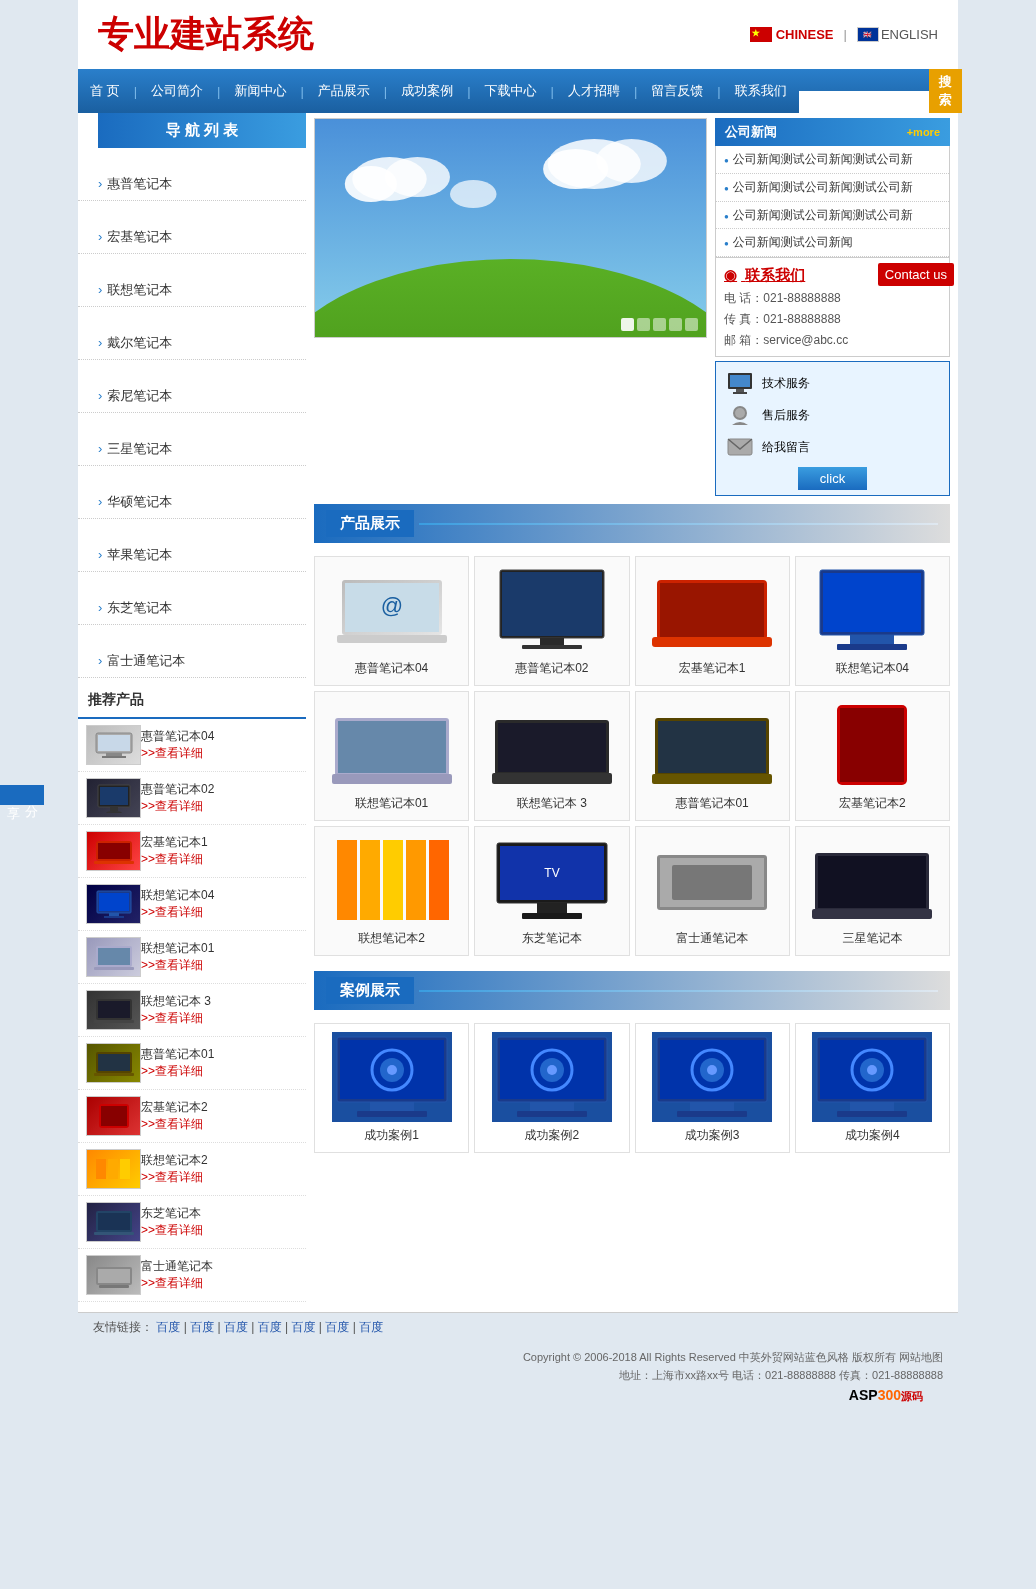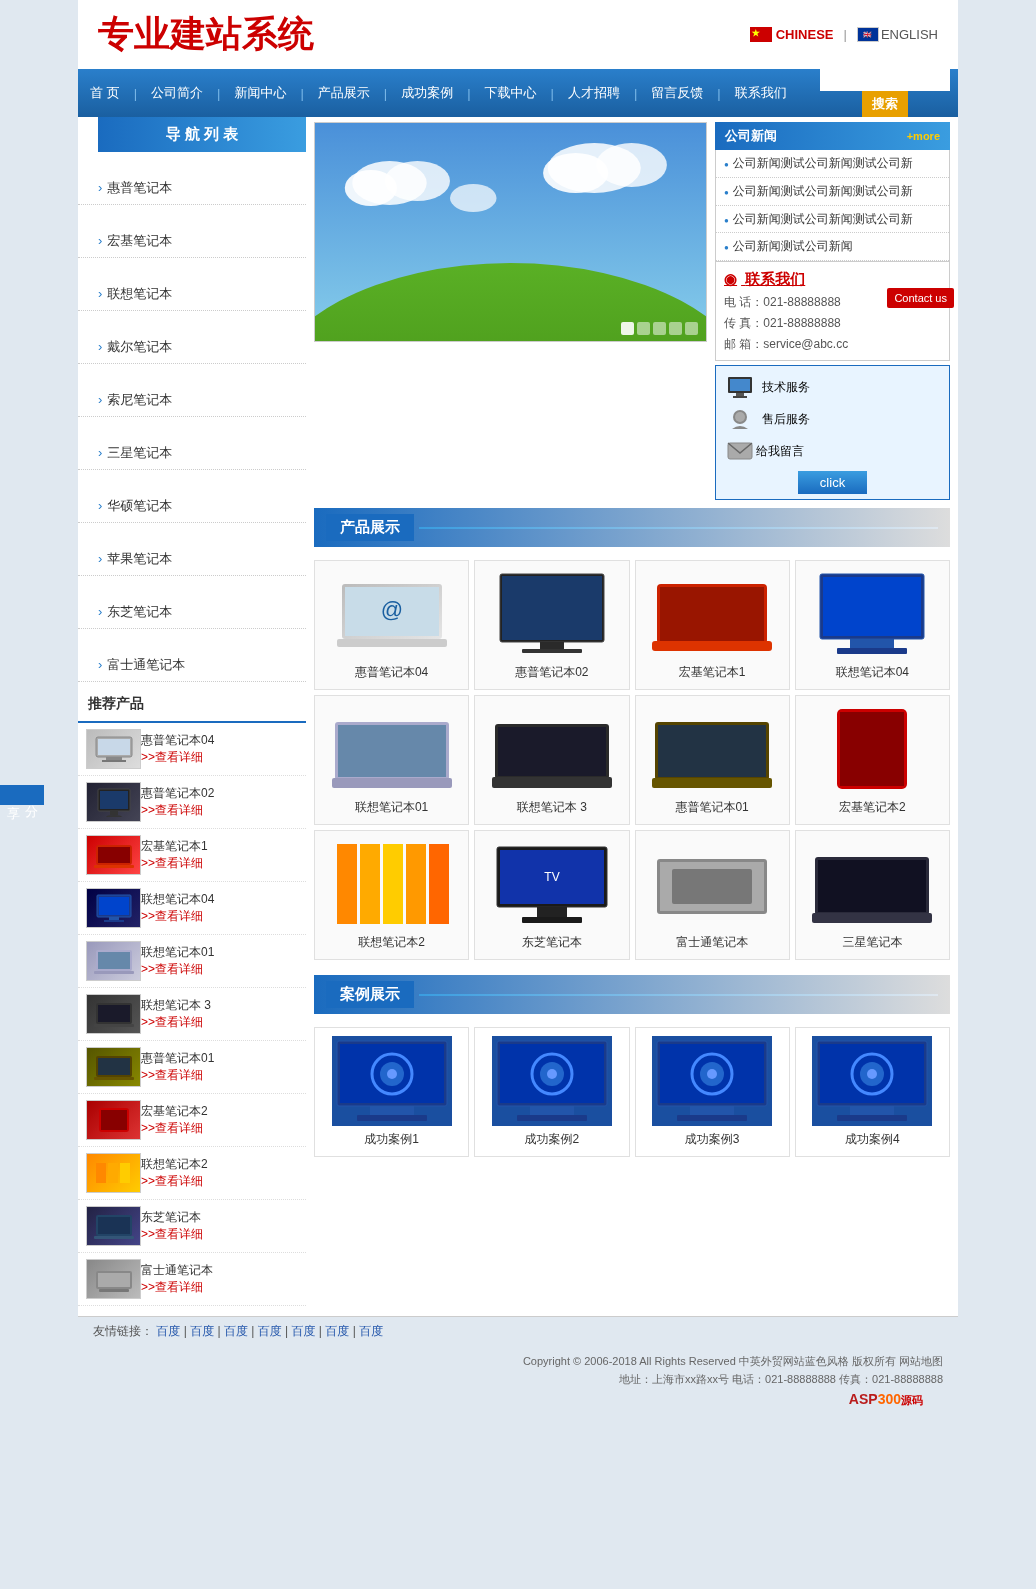--- a/index.html
+++ b/index.html
@@ -8,21 +8,21 @@
     
     .header { background: #fff; padding: 10px 20px; display: flex; align-items: center; justify-content: space-between; }
     .logo-text { font-size: 36px; font-weight: bold; color: #cc0000; font-family: "STHupo", "SimHei", sans-serif; }
     .lang-bar { display: flex; align-items: center; gap: 10px; font-size: 13px; }
     .lang-cn { color: #cc0000; font-weight: bold; display: flex; align-items: center; gap: 4px; }
     .lang-en { color: #555; display: flex; align-items: center; gap: 2px; }
     
     
     .nav { background: linear-gradient(to bottom, #2a7fcb, #1a5fa0); padding: 0; display: flex; align-items: center; }
     .nav-item { color: #fff; padding: 10px 12px; font-size: 13px; cursor: pointer; white-space: nowrap; }
-    .nav-search { margin-left: auto; display: flex; align-items: center; padding-right: 8px; flex-direction: column; }
+    .nav-search { margin-left: auto; display: flex; align-items: flex-end; padding-right: 8px; }
     .nav-search input { padding: 4px 6px; border: none; font-size: 12px; width: 130px; }
     .nav-search button { background: #e8a000; color: #fff; border: none; padding: 4px 10px; cursor: pointer; font-size: 13px; font-weight: bold; }
     
     
     .sidebar { width: 228px; min-width: 228px; background: #fff; padding-bottom: 10px; }
     .sidebar-title { background: linear-gradient(to right, #1a6bbf, #3a9de0); color: #fff; text-align: center; padding: 8px; font-size: 15px; font-weight: bold; margin-bottom: 0; margin-left: 20px; }
     .sidebar-item { padding: 7px 10px 7px 20px; border-bottom: 1px dotted #ccc; font-size: 13px; color: #333; cursor: pointer; margin-top: 20px; }
     .sidebar-item::before { content: '›'; color: #2a7fcb; margin-right: 5px; }
     
     .recommend-title { font-size: 14px; font-weight: bold; color: #333; padding: 8px 10px; border-bottom: 2px solid #1a6bbf; margin-top: 5px; }
@@ -334,21 +334,21 @@
 
           <div style="border:1px solid #ccc;border-top:none;padding:5px 8px;font-size:12px;position:relative;">
             <div style="font-weight:bold;color:#cc0000;padding:3px 0;font-size:15px;text-decoration:underline;">
               <span style="color:#cc0000;margin-right:4px;">◉</span>
               <span>联系我们</span>
             </div>
             <div style="padding:2px 0;color:#555;">电 话：021-88888888</div>
             <div style="padding:2px 0;color:#555;">传 真：021-88888888</div>
             <div style="padding:2px 0;color:#555;">邮 箱：service@abc.cc</div>
 
-            <div style="position:absolute;right:-5px;top:5px;background:#cc0000;color:#fff;padding:4px 7px;font-size:11px;border-radius:2px;cursor:pointer;z-index:10;margin-top:21px;">Contact us</div>
+            <div style="position:absolute;right:-5px;top:5px;background:#cc0000;color:#fff;padding:4px 7px;font-size:13px;border-radius:2px;cursor:pointer;z-index:10;">Contact us</div>
           </div>
 
           <div style="border:1px solid #1a6bbf;margin-top:4px;padding:5px;background:#e8f4ff;">
             <div style="display:flex;align-items:center;gap:6px;padding:3px;font-size:12px;cursor:pointer;">
               <div style="width:32px;height:26px;display:flex;align-items:center;justify-content:center;">
                 <svg width="28" height="24" viewBox="0 0 28 24">
                       <rect x="2" y="2" width="24" height="16" rx="1" fill="#333"></rect>
                       <rect x="4" y="4" width="20" height="12" fill="#4488cc"></rect>
                       <rect x="10" y="18" width="8" height="3" fill="#555"></rect>
                       <rect x="7" y="21" width="14" height="2" fill="#444"></rect>
@@ -359,21 +359,21 @@
             <div style="display:flex;align-items:center;gap:6px;padding:3px;font-size:12px;cursor:pointer;">
               <div style="width:32px;height:26px;display:flex;align-items:center;justify-content:center;">
                 <svg width="28" height="24" viewBox="0 0 28 24">
                       <circle cx="14" cy="10" r="7" fill="#888"></circle>
                       <path d="M6 22 Q14 16 22 22" fill="#888"></path>
                       <circle cx="14" cy="10" r="5" fill="#aaa"></circle>
                     </svg>
               </div>
               <span>售后服务</span>
             </div>
-            <div style="display:flex;align-items:center;padding:3px;font-size:12px;cursor:pointer;">
+            <div style="display:flex;align-items:center;gap:6px;padding:3px;font-size:12px;cursor:pointer;">
               <div style="width:32px;height:26px;display:flex;align-items:center;justify-content:center;">
                 <svg width="28" height="24" viewBox="0 0 28 24">
                       <rect x="2" y="4" width="24" height="16" rx="2" fill="#aaa" stroke="#888"></rect>
                       <polyline points="2,4 14,14 26,4" fill="none" stroke="#666" stroke-width="1.5"></polyline>
                     </svg>
               </div>
               <span>给我留言</span>
             </div>
             <div style="text-align:center;margin-top:4px;">
               <button style="background:linear-gradient(to bottom,#3a9de0,#1a6bbf);color:#fff;border:none;padding:4px 22px;cursor:pointer;font-size:13px;">click</button>
@@ -606,21 +606,21 @@
     <a href="#" style="color:#2255aa;text-decoration:none;">百度</a> |
     <a href="#" style="color:#2255aa;text-decoration:none;">百度</a> |
     <a href="#" style="color:#2255aa;text-decoration:none;">百度</a>
   </div>
 
   <div class="footer-main">
     <div>Copyright © 2006-2018 All Rights Reserved 中英外贸网站蓝色风格 版权所有  网站地图</div>
     <div style="margin-top:3px;">地址：上海市xx路xx号  电话：021-88888888  传真：021-88888888</div>
     <div style="display:flex;justify-content:flex-end;margin-top:4px;padding-right:20px;">
       <div style="font-size:14px;color:#cc2200;font-weight:bold;">
-        <span style="color:#b91c1c;">ASP</span><span style="color:#ff6600;">300</span><span style="color:#cc0000;font-size:11px;">源码</span>
+        <span style="color:#000000;">ASP</span><span style="color:#ff6600;">300</span><span style="color:#cc0000;font-size:11px;">源码</span>
       </div>
     </div>
   </div>
 
 </div>
 </div>
 
 <div class="share-tab" style="writing-mode:vertical-rl;font-size:13px;">
   <span>分</span><br><span>享</span>
 </div>

